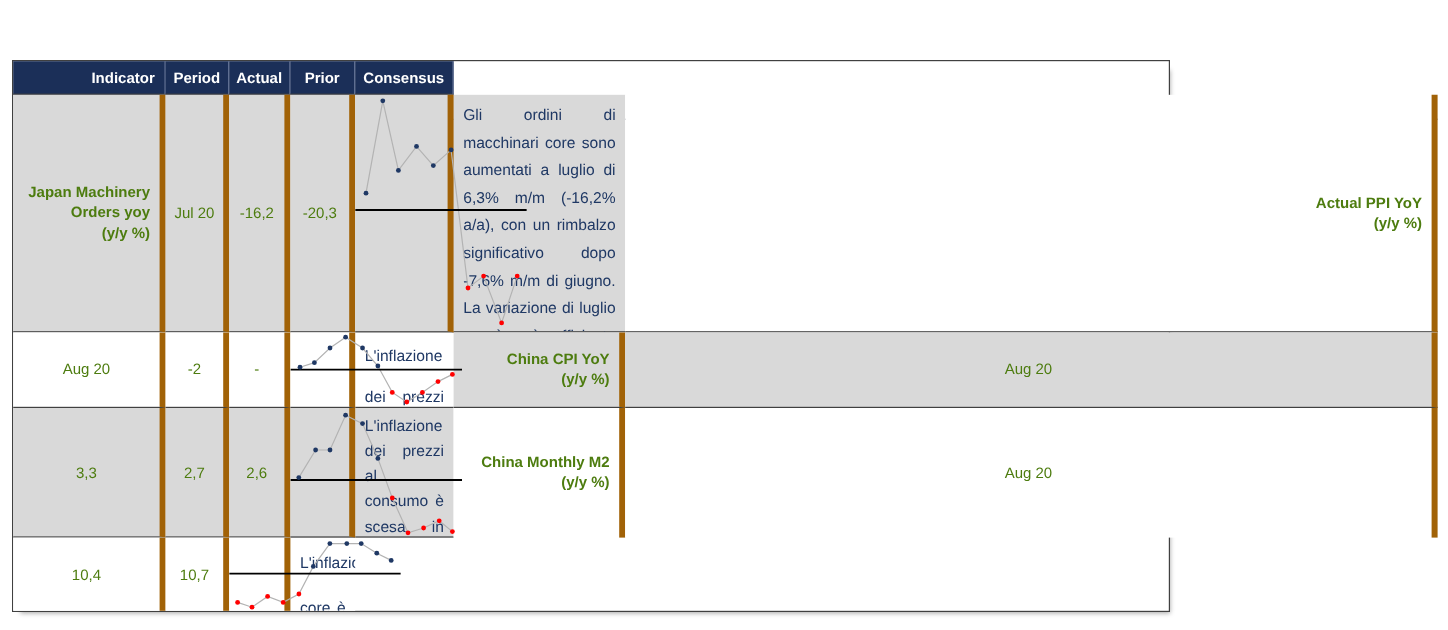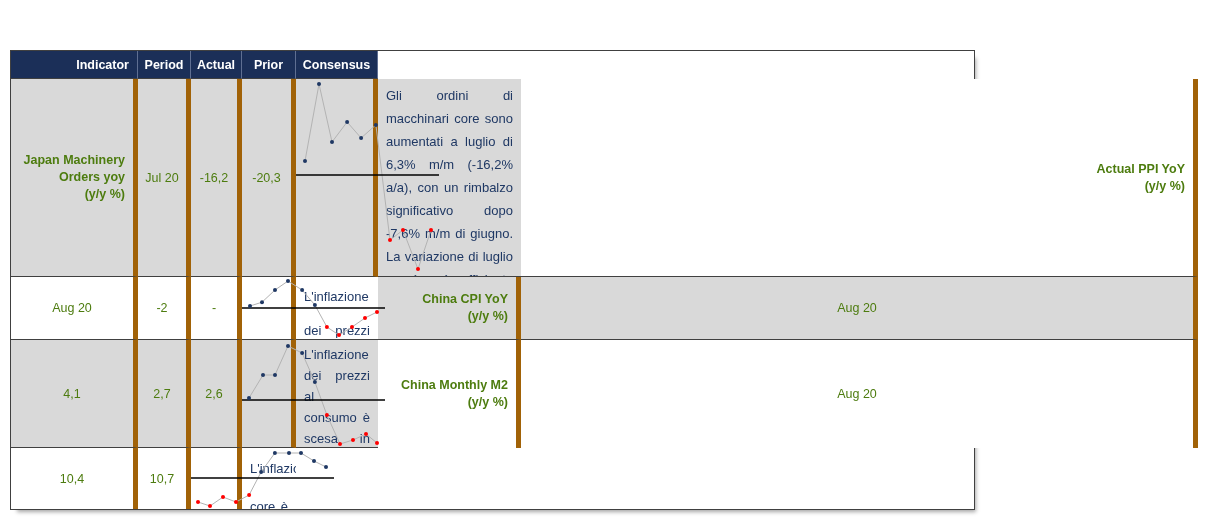--- a/index.html
+++ b/index.html
@@ -124,21 +124,21 @@
     </div>
     <div class="c white com r2">L'inflazione dei prezzi alla produzione è risalita da -2,4% a/a in luglio a -2,0% in agosto, sostenuta dall'aumento dei prezzi delle materie prime seguito all'aumento degli investimenti in infrastrutture.</div>
 
     <div class="c gray ind">
       <div>
         <span>China CPI YoY</span>
         <span class="unit">(y/y %)</span>
       </div>
     </div>
     <div class="c gray">Aug 20</div>
-    <div class="c gray">4,1</div>
+    <div class="c gray">3,3</div>
     <div class="c gray">2,7</div>
     <div class="c gray">2,6</div>
     <div class="c gray trend">
       <svg width="143" height="108">
           <polyline points="7.0,58.0 21.0,35.0 33.0,35.0 46.0,6.0 60.1,13.0 72.9,42.0 84.9,75.0 98.0,104.0 111.0,100.0 124.0,94.0 135.0,103.0" fill="none" stroke="#B3B3B3" stroke-width="1"></polyline>
           <line x1="0" x2="143" y1="60.0" y2="60.0" stroke="#000000" stroke-width="1.6"></line>
           <circle cx="7.0" cy="58.0" r="2" fill="#1F3864"></circle>
           <circle cx="21.0" cy="35.0" r="2" fill="#1F3864"></circle>
           <circle cx="33.0" cy="35.0" r="2" fill="#1F3864"></circle>
           <circle cx="46.0" cy="6.0" r="2" fill="#1F3864"></circle>

